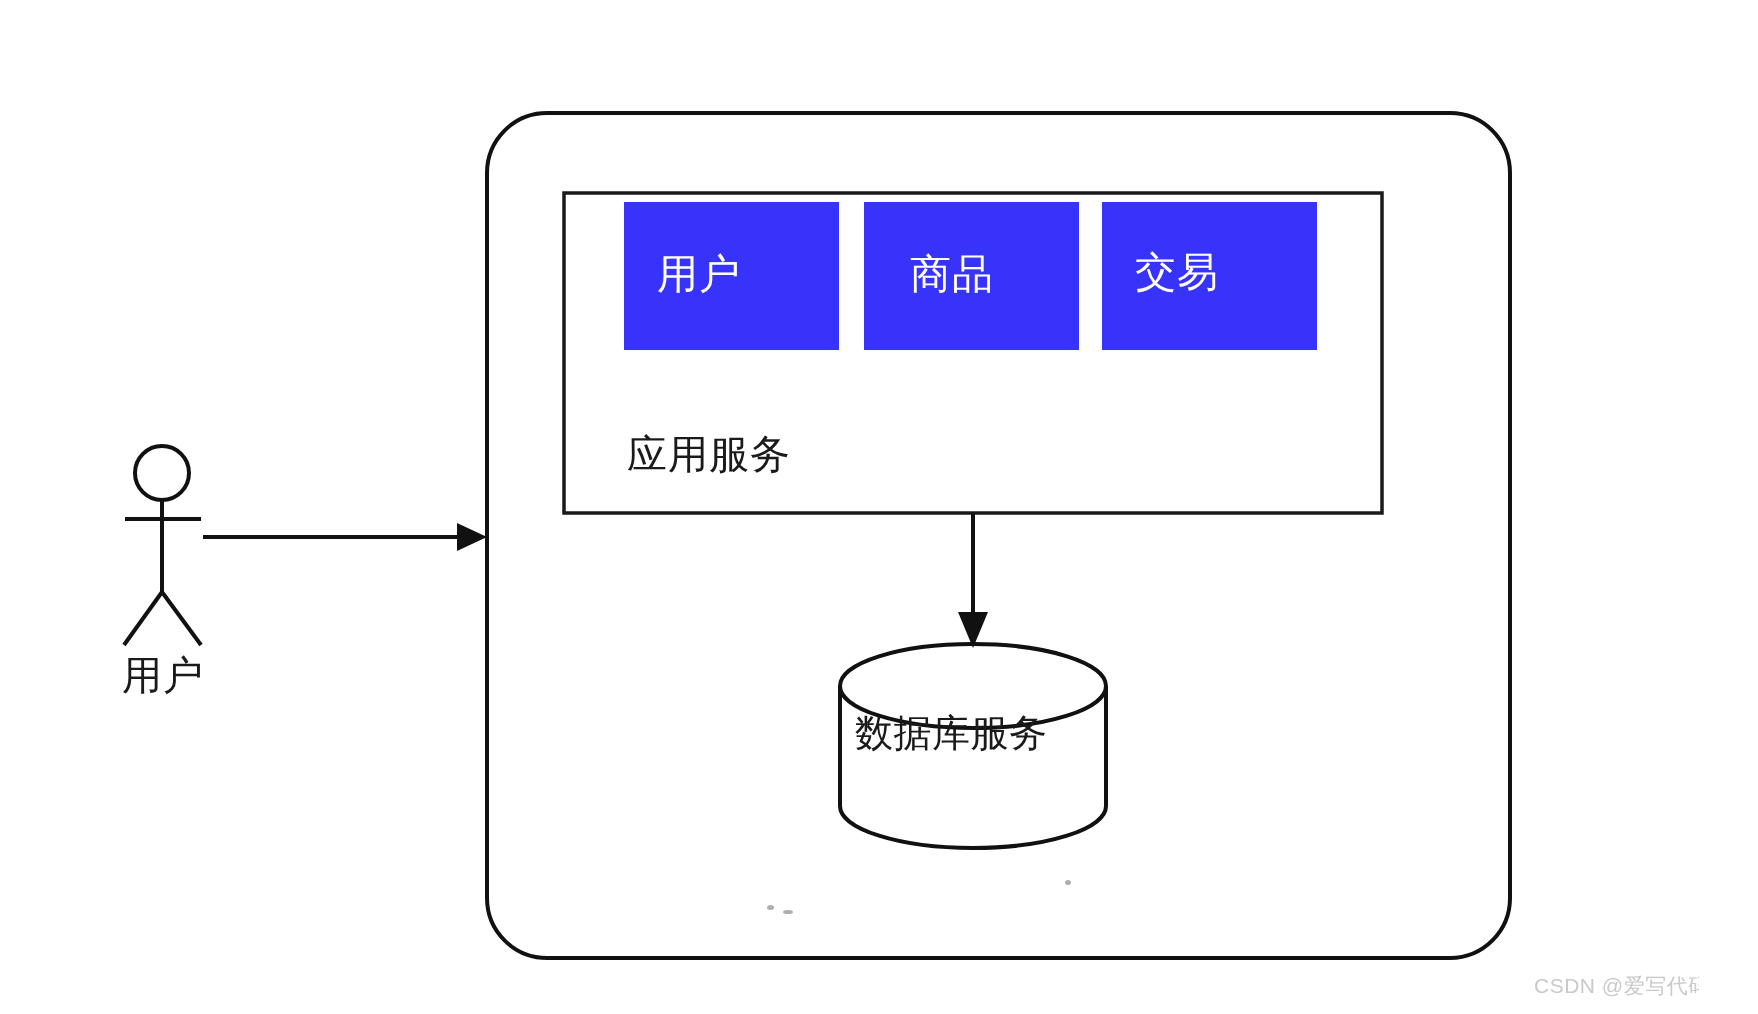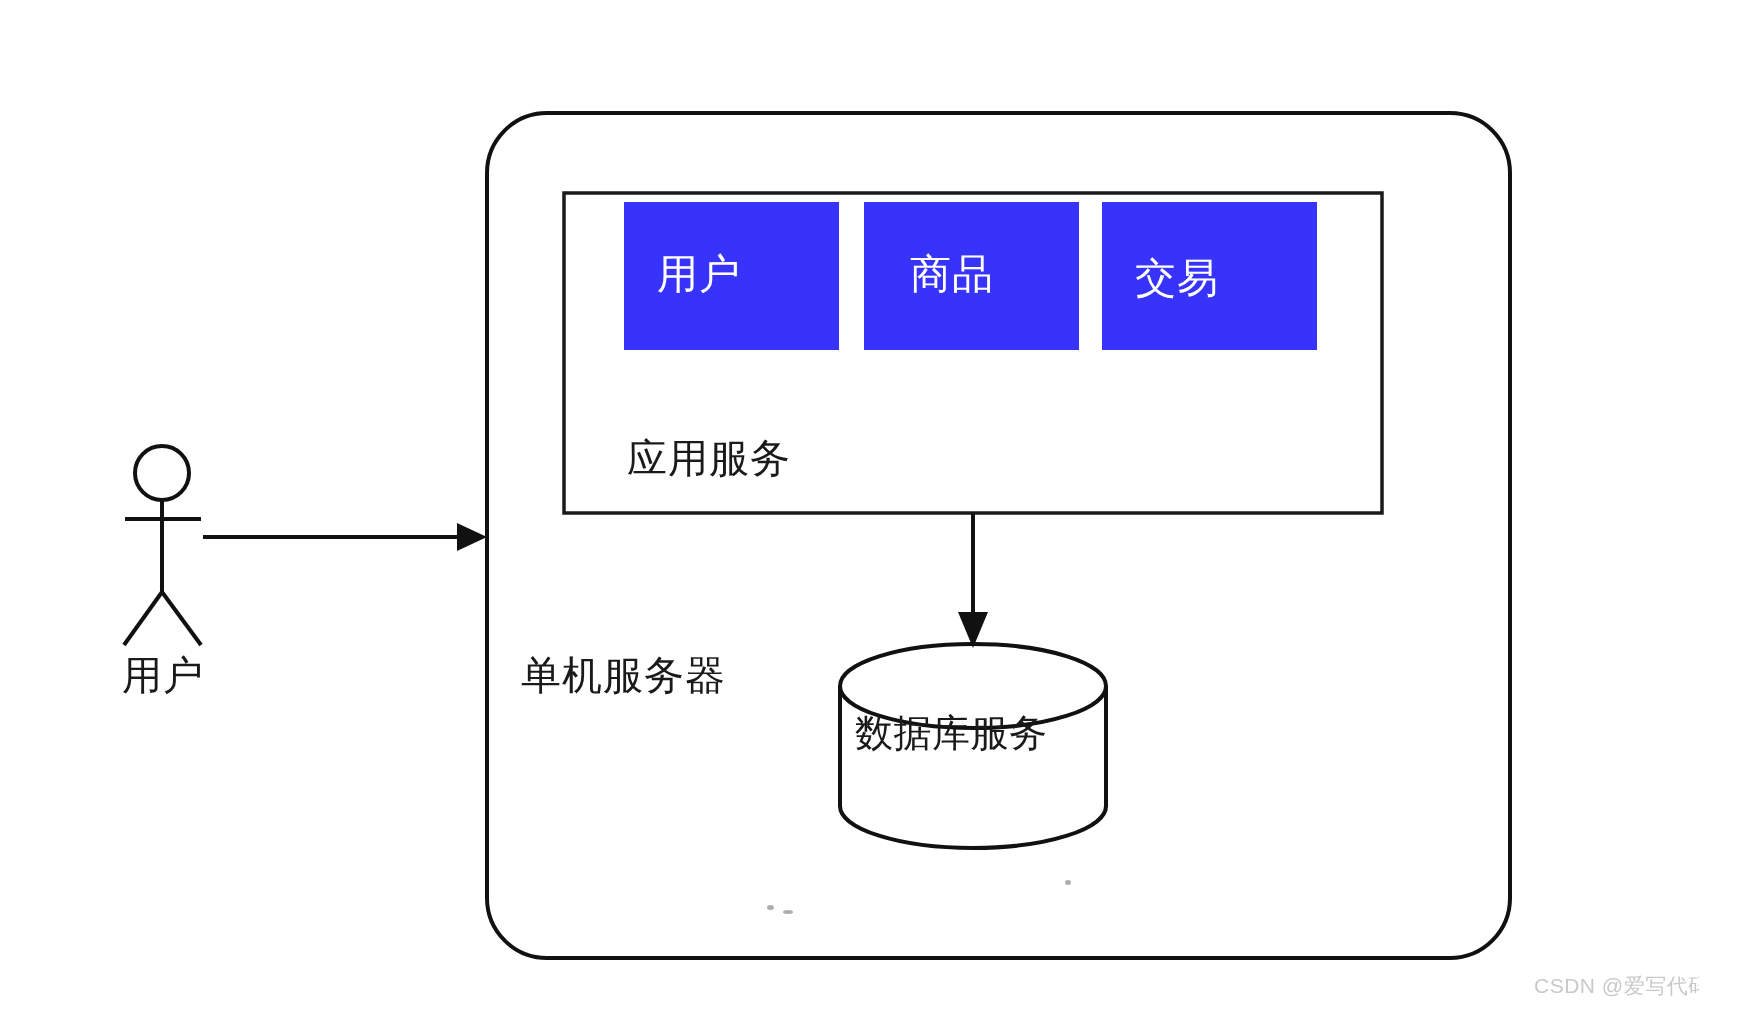--- a/index.html
+++ b/index.html
@@ -49,20 +49,21 @@
     user-select: none;
   }
   .svc-label {
     color: #ffffff;
     font-size: 41px;
     letter-spacing: 1px;
   }
   .box-label {
     font-size: 40px;
     letter-spacing: 1px;
+    font-family: Liberation Mono, monospace;
   }
   .actor-label {
     font-size: 40px;
     letter-spacing: 1px;
   }
   .db-label {
     font-size: 38px;
     letter-spacing: 0.5px;
   }
   .red-label {
@@ -121,27 +122,26 @@
                L 840 806
                A 133 42 0 0 0 1106 806
                L 1106 686"></path>
       <ellipse class="stroke" cx="973" cy="686" rx="133" ry="42"></ellipse>
     </g>
 
   </svg>
 
   <div class="label svc-label" style="left:657px; top:254px;">用户</div>
   <div class="label svc-label" style="left:910px; top:254px;">商品</div>
-  <div class="label svc-label" style="left:1135px; top:258px;">交易</div>
+  <div class="label svc-label" style="left:1135px; top:252px;">交易</div>
 
   <div class="label box-label" style="left:627px; top:438px;">应用服务</div>
 
   <div class="label actor-label" style="left:122px; top:655px;">用户</div>
 
-  <div class="label box-label" style="left:521px; top:655px;">单机服务器</div>
 
   <div class="label db-label" style="left:855px; top:714px;">数据库服务</div>
 
 
   <div class="artifact" style="left:767px; top:905px; width:7px; height:5px; border-radius:50%;"></div>
   <div class="artifact" style="left:783px; top:910px; width:10px; height:4px; border-radius:50%;"></div>
   <div class="artifact" style="left:1065px; top:880px; width:6px; height:5px; border-radius:50%;"></div>
 
   <div class="watermark" style="left:1534px; top:972px;">CSDN @爱写代码的刚子</div>
 

